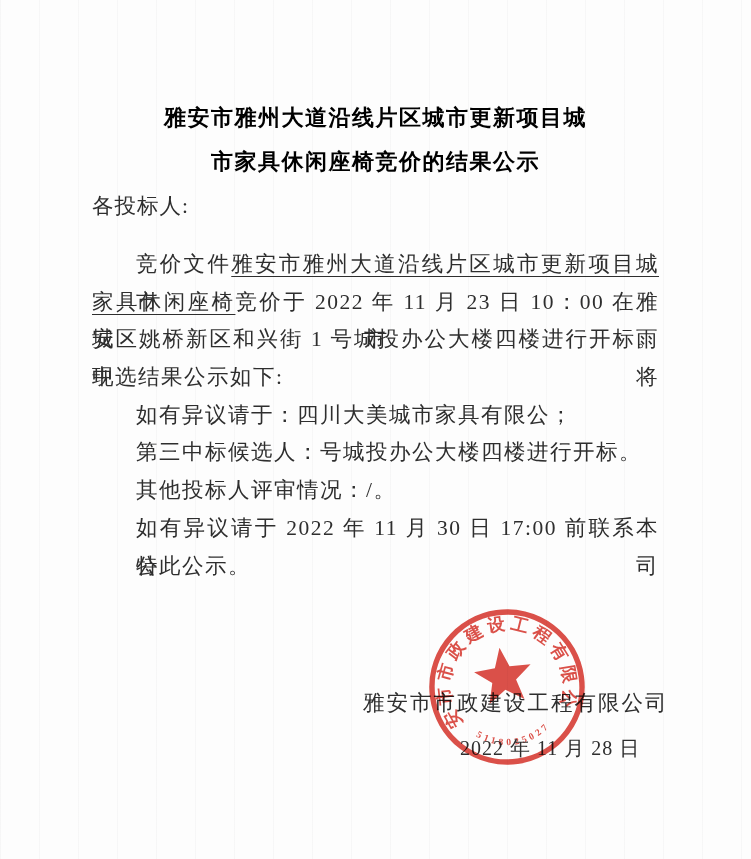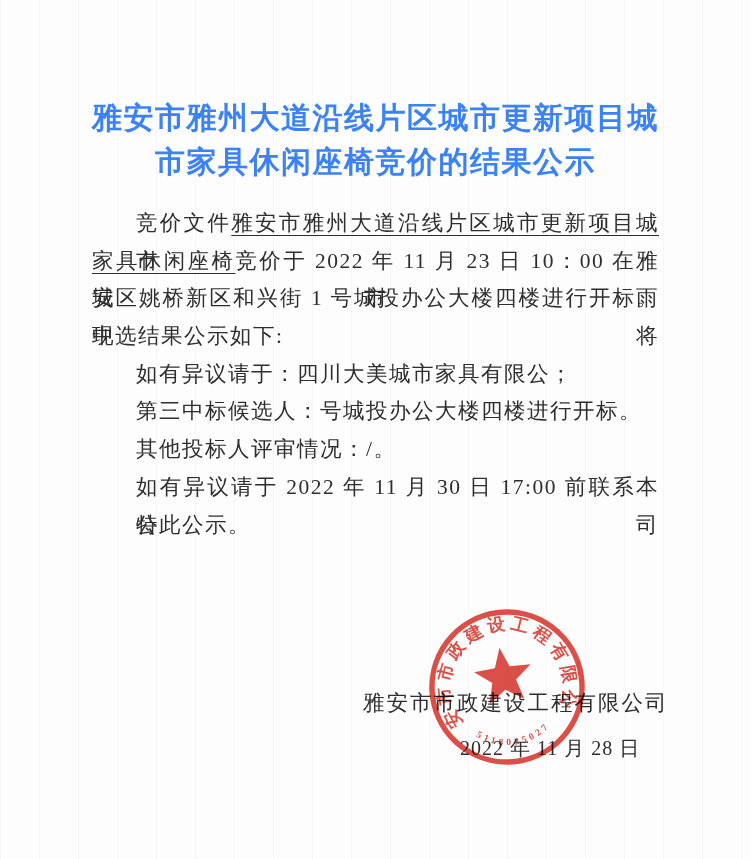--- a/index.html
+++ b/index.html
@@ -16,23 +16,23 @@
     background:
       repeating-linear-gradient(to right,
         rgba(160,160,165,0.07) 0px, rgba(160,160,165,0.07) 1px,
         transparent 1px, transparent 39px);
     pointer-events: none;
   }
   .content {
     position: absolute; left: 92px; top: 96px; width: 567px;
   }
   .title {
-    margin: 0; font-size: 30px; font-weight: 600;
+    margin: 0; font-size: 22px; font-weight: 600;
     letter-spacing: 1.5px; text-align: center;
-    line-height: 44px; color: #3b82f6;
+    line-height: 44px; color: #000000;
   }
   .title .tline { display: block; }
   .salutation {
     font-size: 21.5px; line-height: 38px; margin-top: 3px;
     letter-spacing: 1px;
   }
   .body-lines { margin-top: 21px; }
   .line {
     font-size: 21.5px; line-height: 37.7px; height: 37.7px;
     letter-spacing: 1.5px; white-space: nowrap;
@@ -70,20 +70,21 @@
 <body>
 
 <div class="scan-texture"></div>
 
 <div class="content">
   <h1 class="title">
     <span class="tline">雅安市雅州大道沿线片区城市更新项目城</span>
     <span class="tline">市家具休闲座椅竞价的结果公示</span>
   </h1>
 
+  <div class="salutation">各投标人:</div>
 
   <div class="body-lines" id="body-lines">
       <div class="line indent justify"><span>竞价文件</span><span class="u">雅安市雅州大道沿线片区城市更新项目城市</span></div>
       <div class="line justify"><span class="u">家具休闲座椅</span><span>竞价于 2022 年 11 月 23 日 10：00 在雅安市雨</span></div>
       <div class="line justify"><span>城区姚桥新区和兴街 1 号城投办公大楼四楼进行开标。现将</span></div>
       <div class="line"><span>中选结果公示如下:</span></div>
       <div class="line indent"><span>如有异议请于：四川大美城市家具有限公；</span></div>
       <div class="line indent"><span>第三中标候选人：号城投办公大楼四楼进行开标。</span></div>
       <div class="line indent"><span>其他投标人评审情况：/。</span></div>
       <div class="line indent justify"><span>如有异议请于 2022 年 11 月 30 日 17:00 前联系本公司</span></div>

